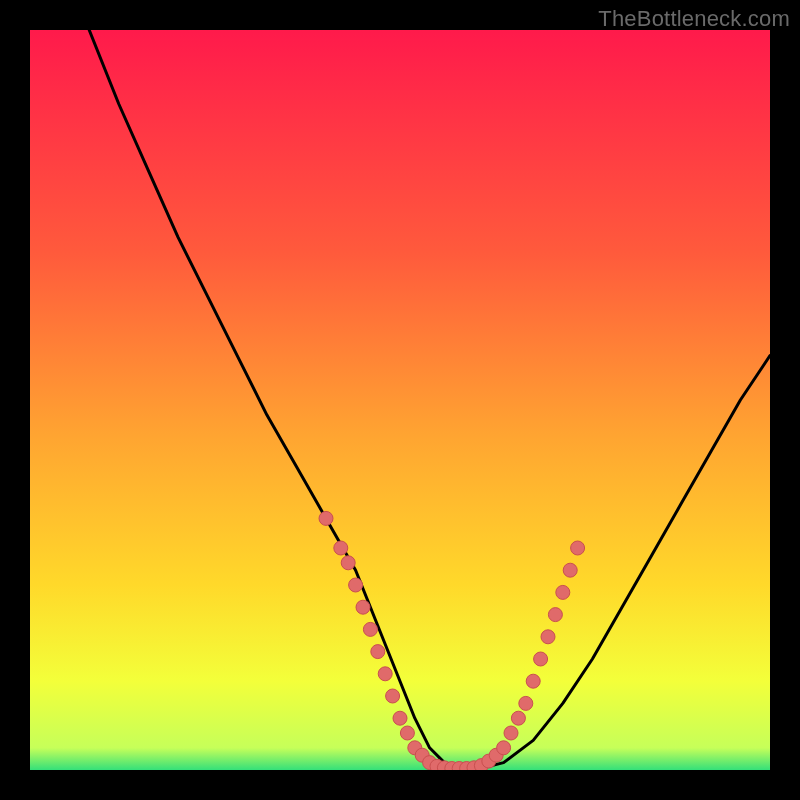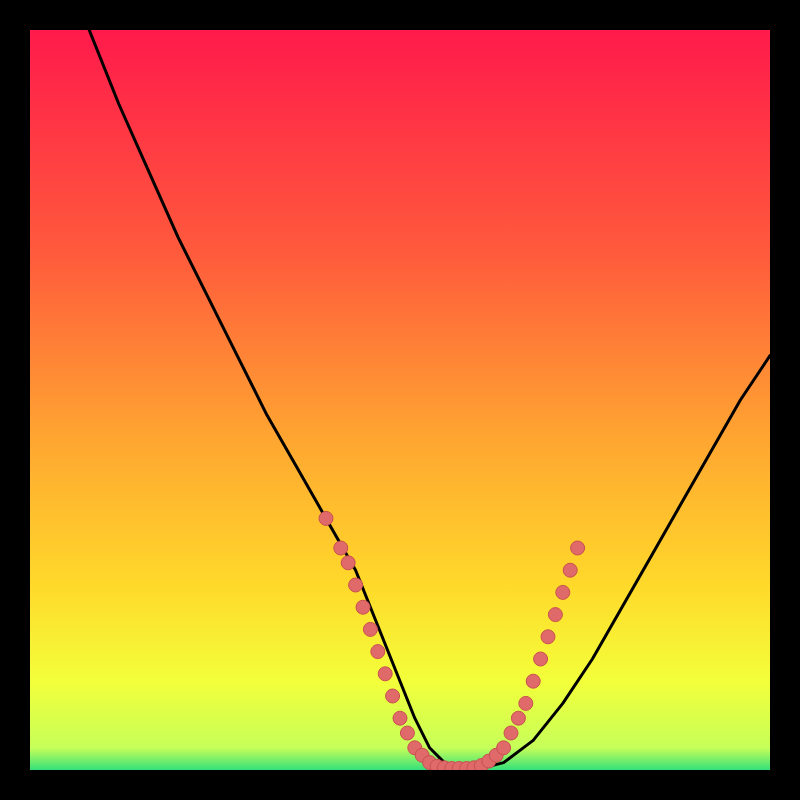--- a/index.html
+++ b/index.html
@@ -108,13 +108,14 @@
           <circle cx="503.2" cy="651.2" r="7" fill="#e06a6a" stroke="#c94f4f" stroke-width="1"></circle>
           <circle cx="510.6" cy="629.0" r="7" fill="#e06a6a" stroke="#c94f4f" stroke-width="1"></circle>
           <circle cx="518.0" cy="606.8" r="7" fill="#e06a6a" stroke="#c94f4f" stroke-width="1"></circle>
           <circle cx="525.4" cy="584.6" r="7" fill="#e06a6a" stroke="#c94f4f" stroke-width="1"></circle>
           <circle cx="532.8" cy="562.4" r="7" fill="#e06a6a" stroke="#c94f4f" stroke-width="1"></circle>
           <circle cx="540.2" cy="540.2" r="7" fill="#e06a6a" stroke="#c94f4f" stroke-width="1"></circle>
           <circle cx="547.6" cy="518.0" r="7" fill="#e06a6a" stroke="#c94f4f" stroke-width="1"></circle>
         </g>
     </svg>
   </div>
+  <div class="watermark">TheBottleneck.com</div>
 </div>
 
 </body></html>

